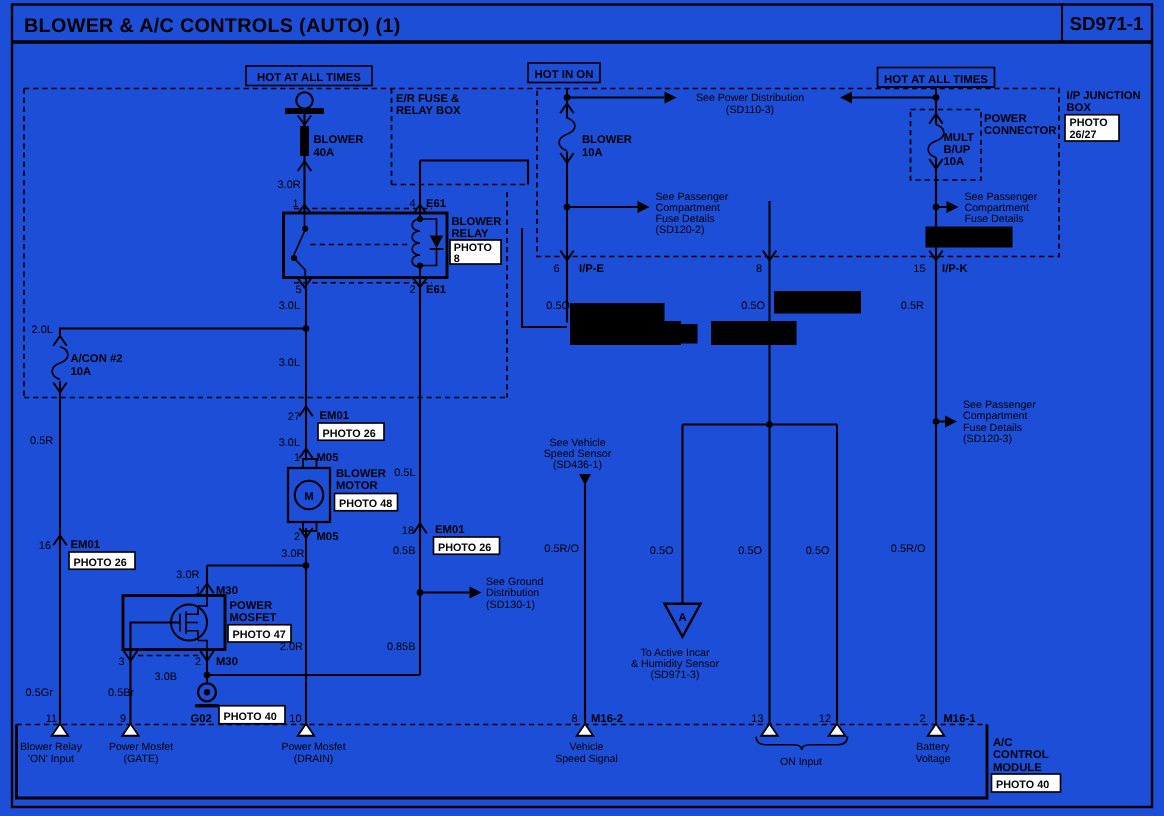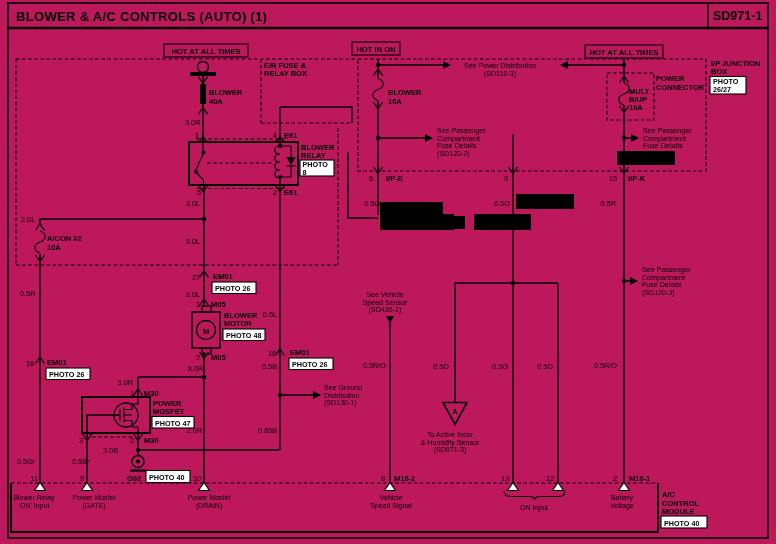--- a/index.html
+++ b/index.html
@@ -1,16 +1,16 @@
 <!DOCTYPE html>
 <html><head>
 <meta charset="utf-8">
 <style>
   html,body{margin:0;padding:0;background:#fff;}
-  .page{position:relative;width:776px;height:544px;background:#be185d;overflow:hidden;}
+  .page{position:relative;width:776px;height:544px;background:#1d4ed8;overflow:hidden;}
   svg{position:absolute;left:0;top:0;}
   svg text{font-family:"Liberation Sans","DejaVu Sans",sans-serif;fill:#000;}
   .ttl{font-size:13.2px;font-weight:bold;letter-spacing:.2px;}
   .code{font-size:12.5px;font-weight:bold;}
   .tag{font-size:7.6px;font-weight:bold;}
   .lbl{font-size:7.5px;font-weight:bold;}
   .ph{font-size:7.2px;font-weight:bold;}
   .wl{font-size:7.3px;}
   .pin{font-size:7.3px;}
   .note{font-size:7.1px;}

